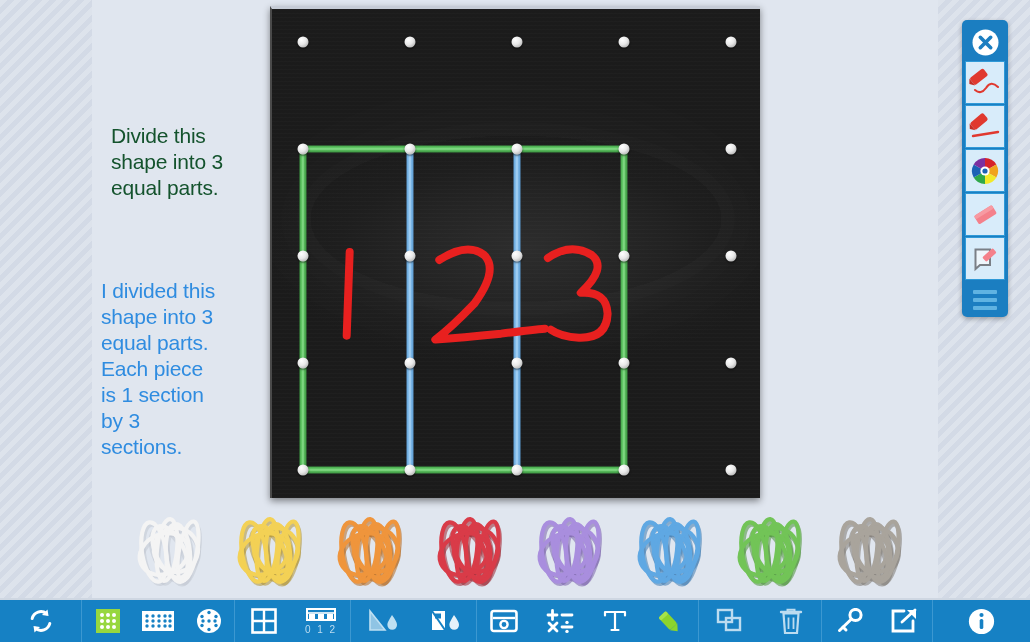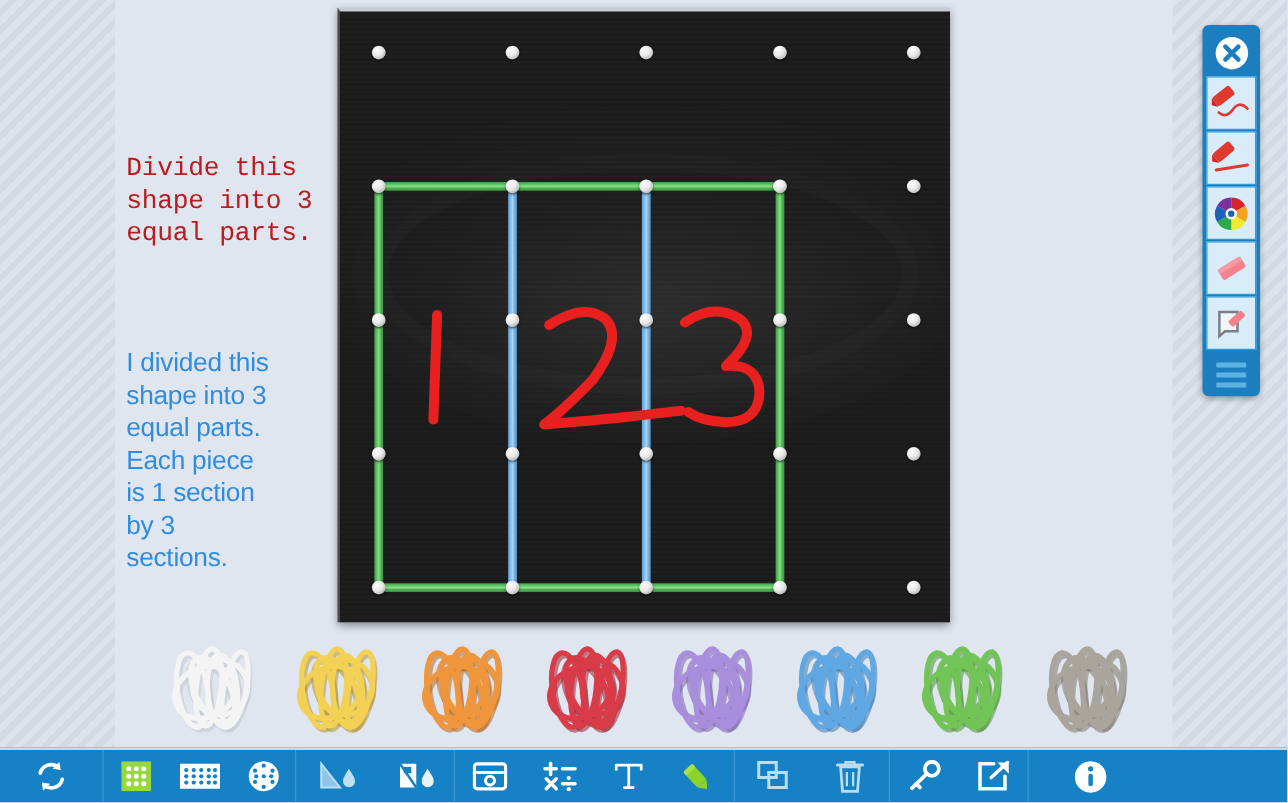--- a/index.html
+++ b/index.html
@@ -42,23 +42,22 @@
   
   .prompt-text {
     position: absolute;
     width: 150px;
     font-size: 21px;
     line-height: 26px;
     letter-spacing: -0.2px;
     white-space: pre-line;
   }
   #prompt-question {
-    left: 101px; top: 123px;
-    color: #b91c1c;
-    font-family: Liberation Mono, monospace;
+    left: 111px; top: 123px;
+    color: #14532d;
   }
   #prompt-answer {
     left: 101px; top: 278px;
     color: #2f8ce0;
     width: 160px;
   }
 
   
   #geoboard {
     position: absolute;
@@ -543,20 +542,38 @@
               <circle cx="20" cy="8.5" r="1.7"></circle>
             <circle cx="6" cy="17.5" r="1.7"></circle>
               <circle cx="20" cy="17.5" r="1.7"></circle>
             <circle cx="7" cy="13" r="1.7"></circle>
               <circle cx="19" cy="13" r="1.7"></circle>
           </g>
         </svg>
       </div>
     </div>
 
+    <div class="tb-group g3">
+      <div class="tb-btn">
+        <svg width="26" height="26" viewBox="0 0 26 26">
+          <rect x="1.5" y="1.5" width="23" height="23" fill="none" stroke="#fff" stroke-width="2.6"></rect>
+          <path d="M13 2 V24 M2 13 H24" stroke="#fff" stroke-width="2.4"></path>
+        </svg>
+      </div>
+      <div class="tb-btn">
+        <svg width="34" height="30" viewBox="0 0 34 30">
+          <rect x="3" y="3" width="28" height="11" fill="none" stroke="#fff" stroke-width="2"></rect>
+          <path d="M3 7 H31" stroke="#fff" stroke-width="1.6"></path>
+          <rect x="5" y="8" width="6" height="5" fill="#fff"></rect>
+          <rect x="14" y="8" width="6" height="5" fill="#fff"></rect>
+          <rect x="23" y="8" width="6" height="5" fill="#fff"></rect>
+          <text x="17" y="27" font-family="'Liberation Sans',sans-serif" font-size="10" fill="#bcdcf0" text-anchor="middle" letter-spacing="2">0 1 2</text>
+        </svg>
+      </div>
+    </div>
 
     <div class="tb-group g4">
       <div class="tb-btn">
         <svg width="32" height="26" viewBox="0 0 32 26">
           <path d="M4 3 V22 H19 Z" fill="#8fc4e4"></path>
           <path d="M4 3 V22 H19 Z" fill="none" stroke="#bfe0f2" stroke-width="1.6"></path>
           <path d="M26 7 C29.5 12 31 14.5 31 17 A4.6 4.6 0 0 1 21.4 17 C21.4 14.5 23 12 26 7 Z" fill="#bfe0f2"></path>
         </svg>
       </div>
       <div class="tb-btn">

